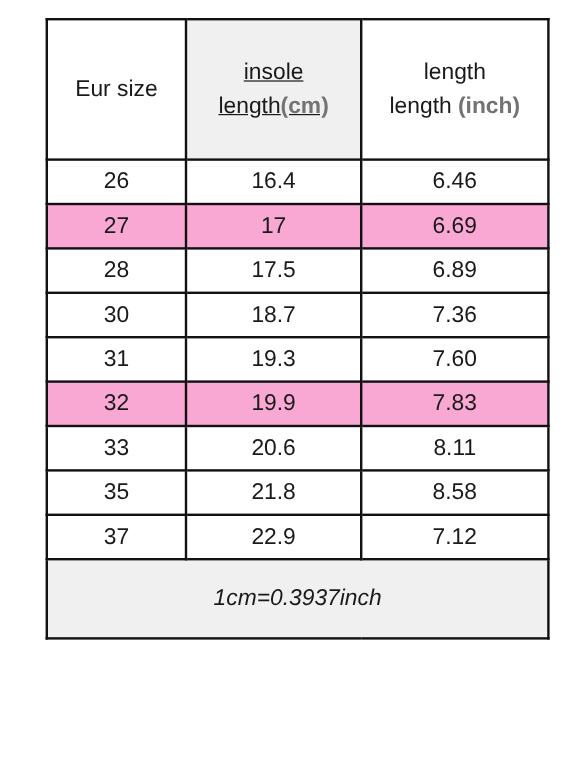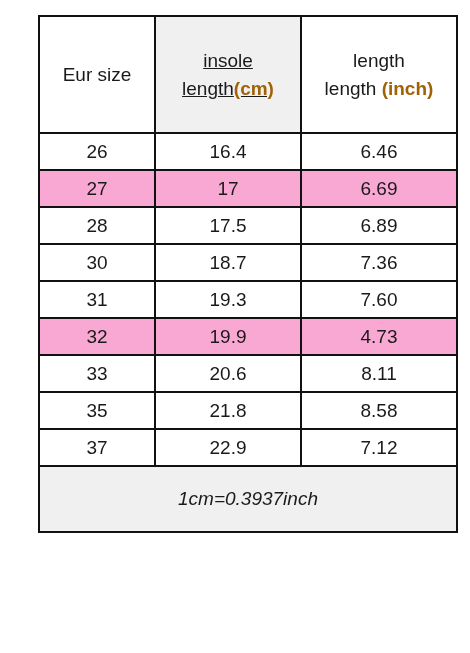--- a/index.html
+++ b/index.html
@@ -44,21 +44,21 @@
     height: 115px;
     font-size: 19px;
     line-height: 1.45;
     background: #ffffff;
   }
   .hdr-row th.shaded {
     background: #f0f0f0;
     text-decoration: underline;
   }
   .unit-red {
-    color: #a16207;
+    color: #737373;
     font-weight: bold;
   }
   .hdr-line { display: block; }
 
   
   .data-row td {
     height: 35px;
     font-size: 19px;
     background: #ffffff;
   }
@@ -122,21 +122,21 @@
         <td>7.36</td>
       </tr>
       <tr class="data-row">
         <td>31</td>
         <td>19.3</td>
         <td>7.60</td>
       </tr>
       <tr class="data-row shaded">
         <td>32</td>
         <td>19.9</td>
-        <td>4.73</td>
+        <td>7.83</td>
       </tr>
       <tr class="data-row">
         <td>33</td>
         <td>20.6</td>
         <td>8.11</td>
       </tr>
       <tr class="data-row">
         <td>35</td>
         <td>21.8</td>
         <td>8.58</td>

